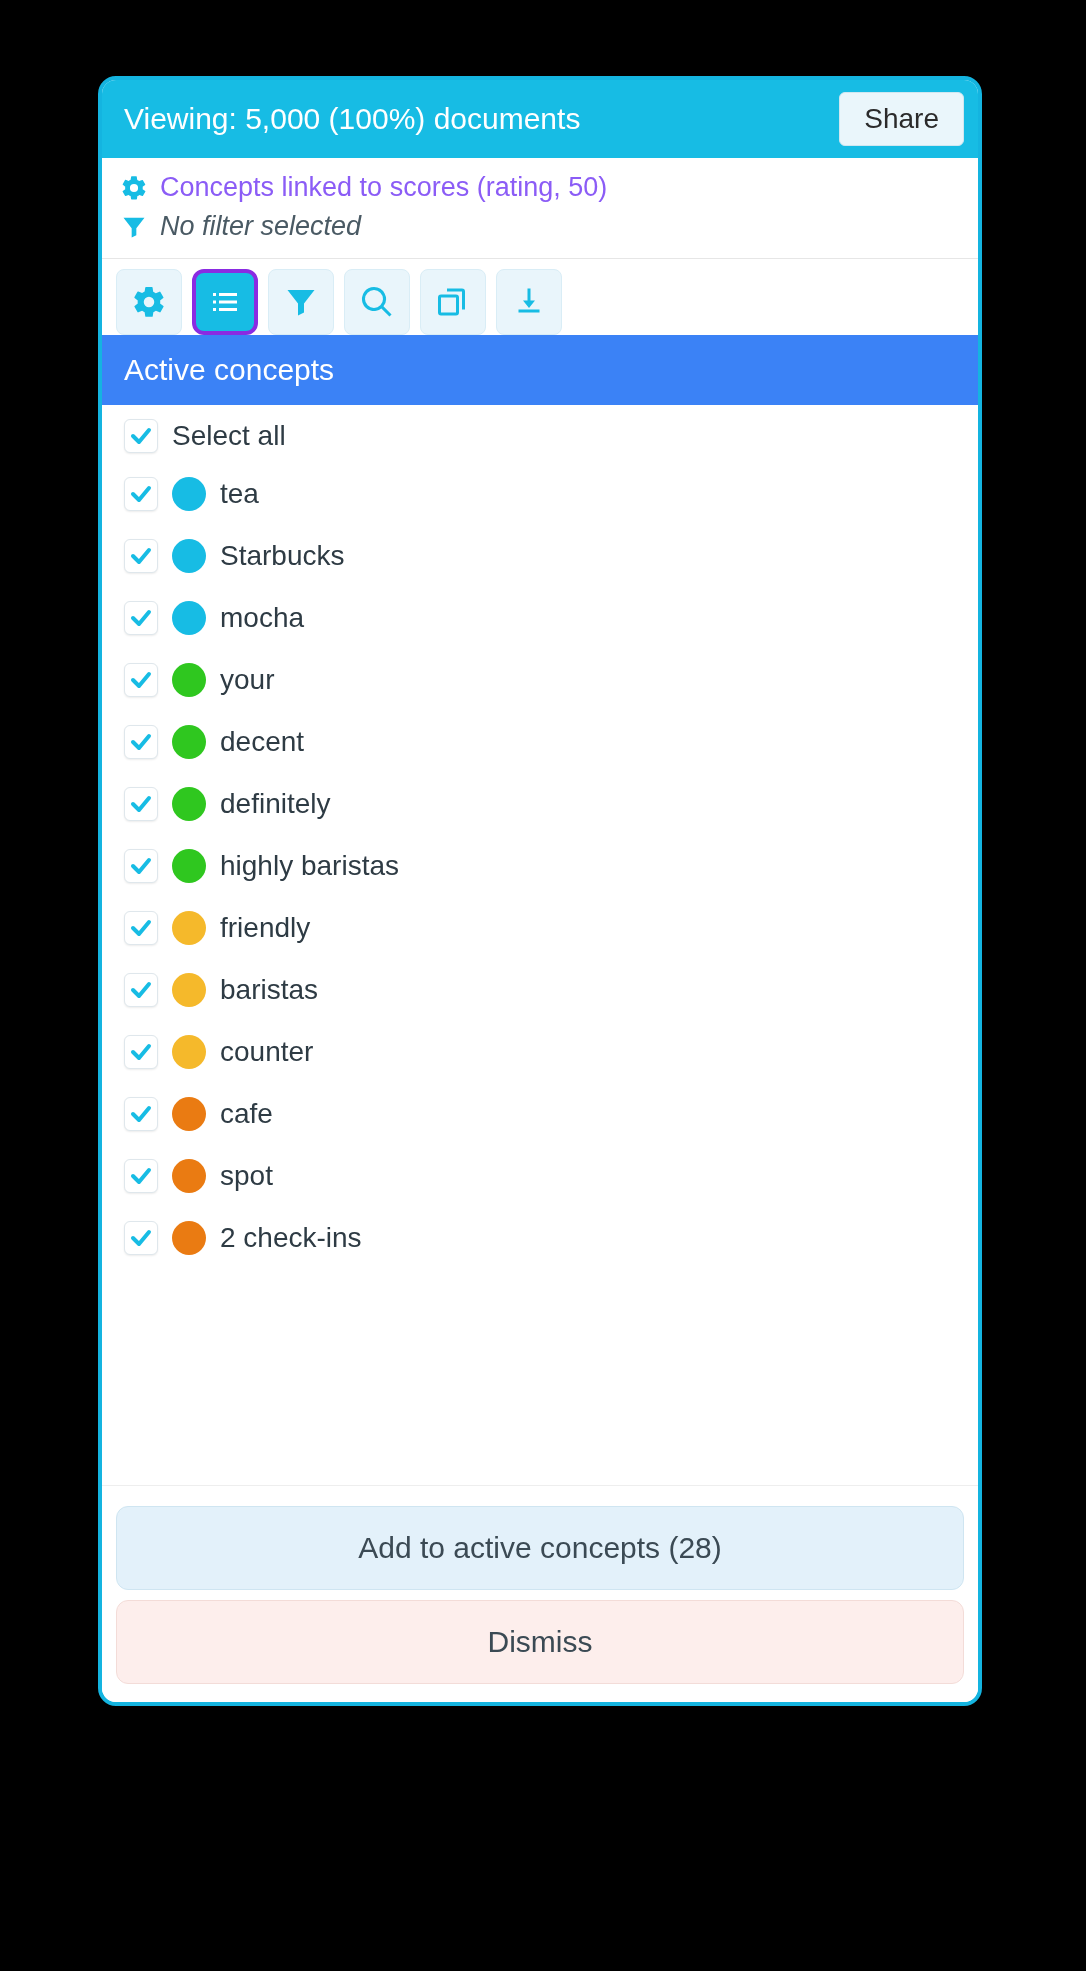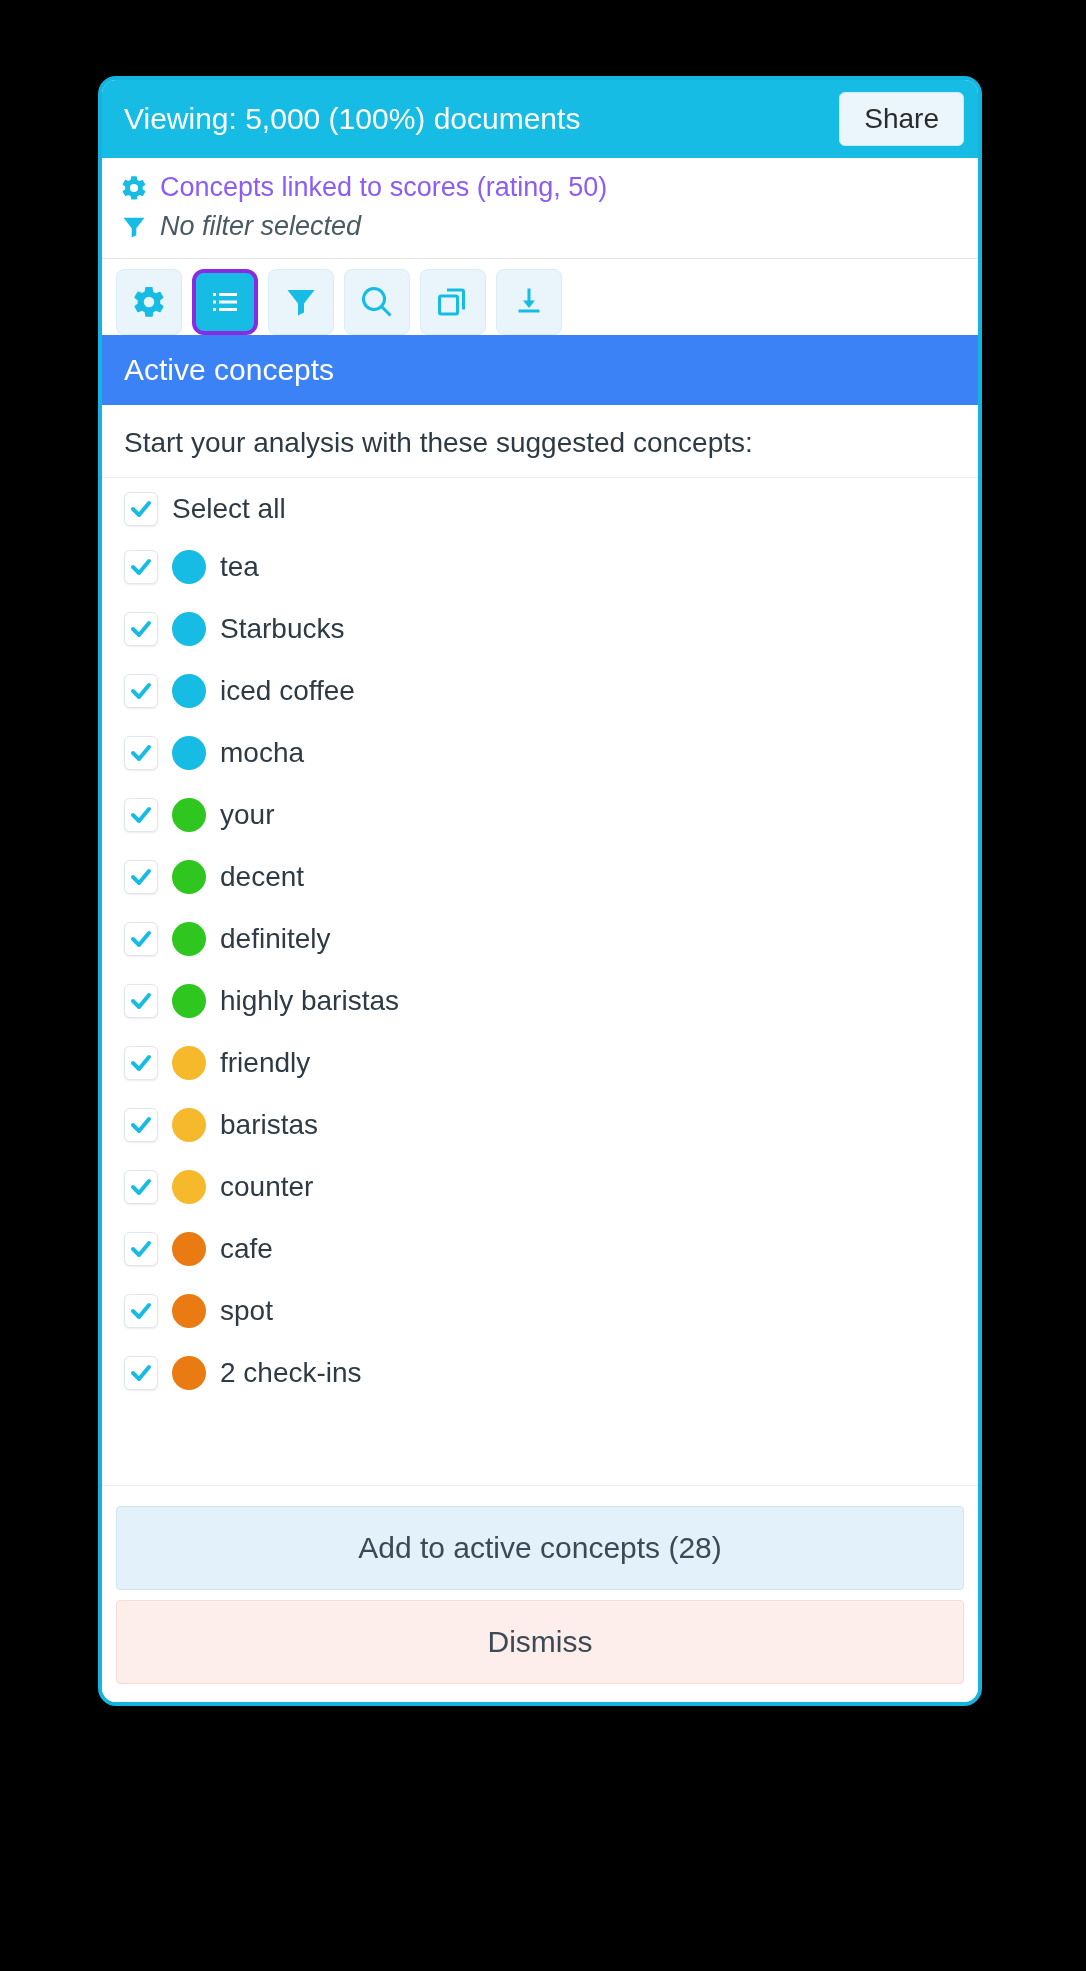--- a/index.html
+++ b/index.html
@@ -126,21 +126,21 @@
     position: absolute;
     left: 0; right: 0; bottom: 0;
     padding: 10px 14px 18px 14px;
     background: #fff;
     border-top: 1px solid #eee;
   }
   .big-btn {
     width: 100%;
     padding: 24px 0;
     font-size: 30px;
-    border-radius: 4px;
+    border-radius: 12px;
     text-align: center;
     cursor: pointer;
     margin-top: 10px;
   }
   .btn-add { background: #e3f1fa; color: #3b4a54; border: 1px solid #cfe5f1; }
   .btn-dismiss { background: #fdeeec; color: #3b4a54; border: 1px solid #f3dcd8; }
 </style>
 </head>
 <body>
 
@@ -197,21 +197,20 @@
         </svg>
     </div>
     <div class="tool-btn">
       <svg viewBox="0 0 24 24">
           <path d="M11 3h2v8h3l-4 5-4-5h3Zm-6 14h14v2H5Z"></path>
         </svg>
     </div>
   </div>
 
   <div class="section-header">Active concepts</div>
-  <div class="intro">Start your analysis with these suggested concepts:</div>
 
   <div class="select-all-row">
     <span class="chk">
       <svg viewBox="0 0 24 24">
           <polyline points="4 12 10 18 20 6"></polyline>
         </svg>
     </span>
     <span>Select all</span>
   </div>
 
@@ -226,29 +225,20 @@
         <span>tea</span>
       </div>
       <div class="concept-row">
         <span class="chk">
           <svg viewBox="0 0 24 24">
             <polyline points="4 12 10 18 20 6"></polyline>
           </svg>
         </span>
         <span class="swatch" style="background: rgb(23, 188, 228);"></span>
         <span>Starbucks</span>
-      </div>
-      <div class="concept-row">
-        <span class="chk">
-          <svg viewBox="0 0 24 24">
-            <polyline points="4 12 10 18 20 6"></polyline>
-          </svg>
-        </span>
-        <span class="swatch" style="background: rgb(23, 188, 228);"></span>
-        <span>iced coffee</span>
       </div>
       <div class="concept-row">
         <span class="chk">
           <svg viewBox="0 0 24 24">
             <polyline points="4 12 10 18 20 6"></polyline>
           </svg>
         </span>
         <span class="swatch" style="background: rgb(23, 188, 228);"></span>
         <span>mocha</span>
       </div>

